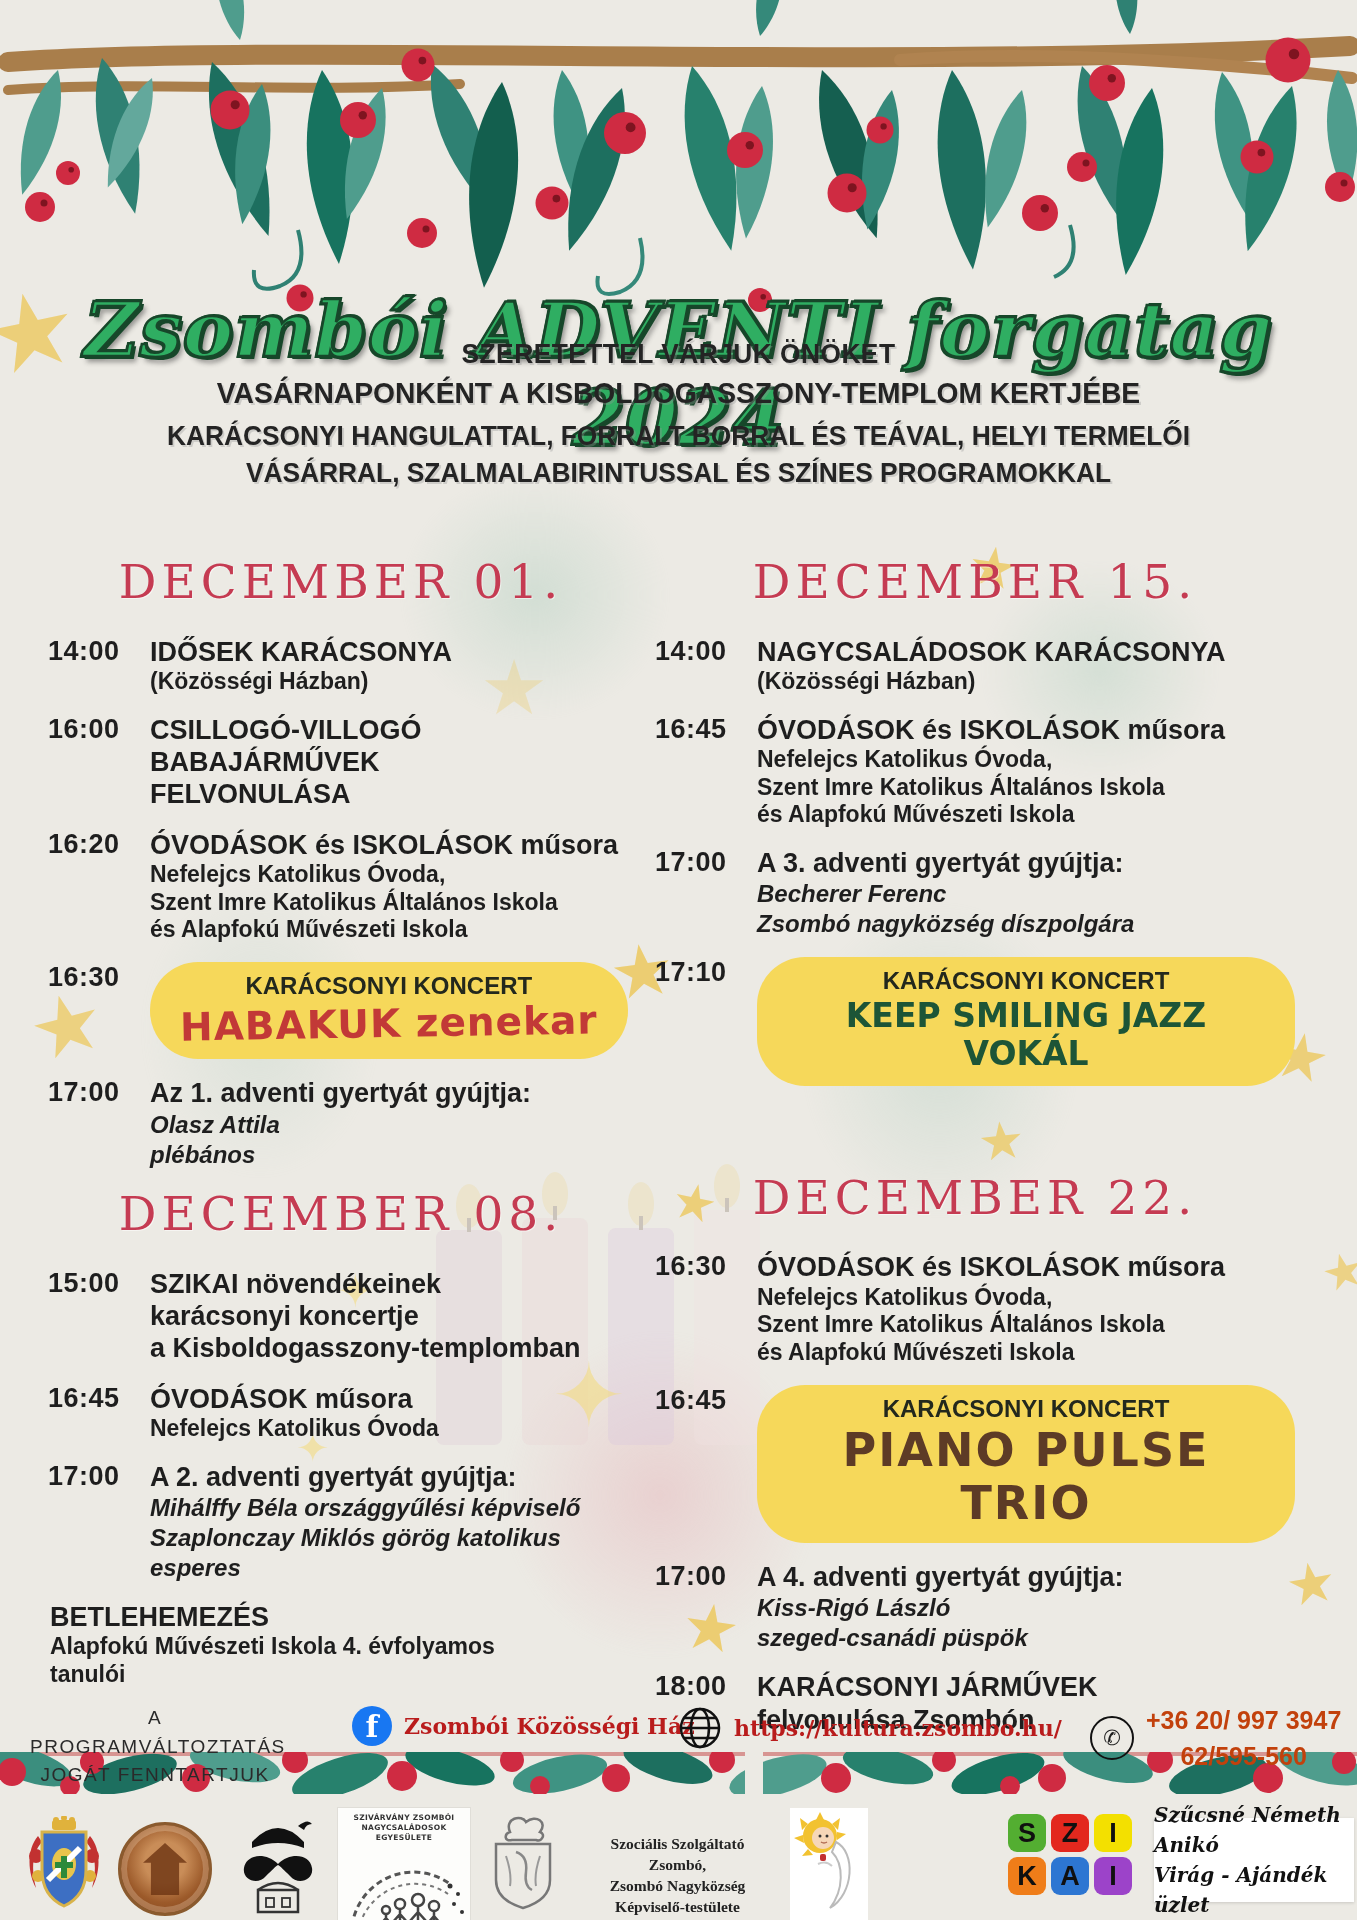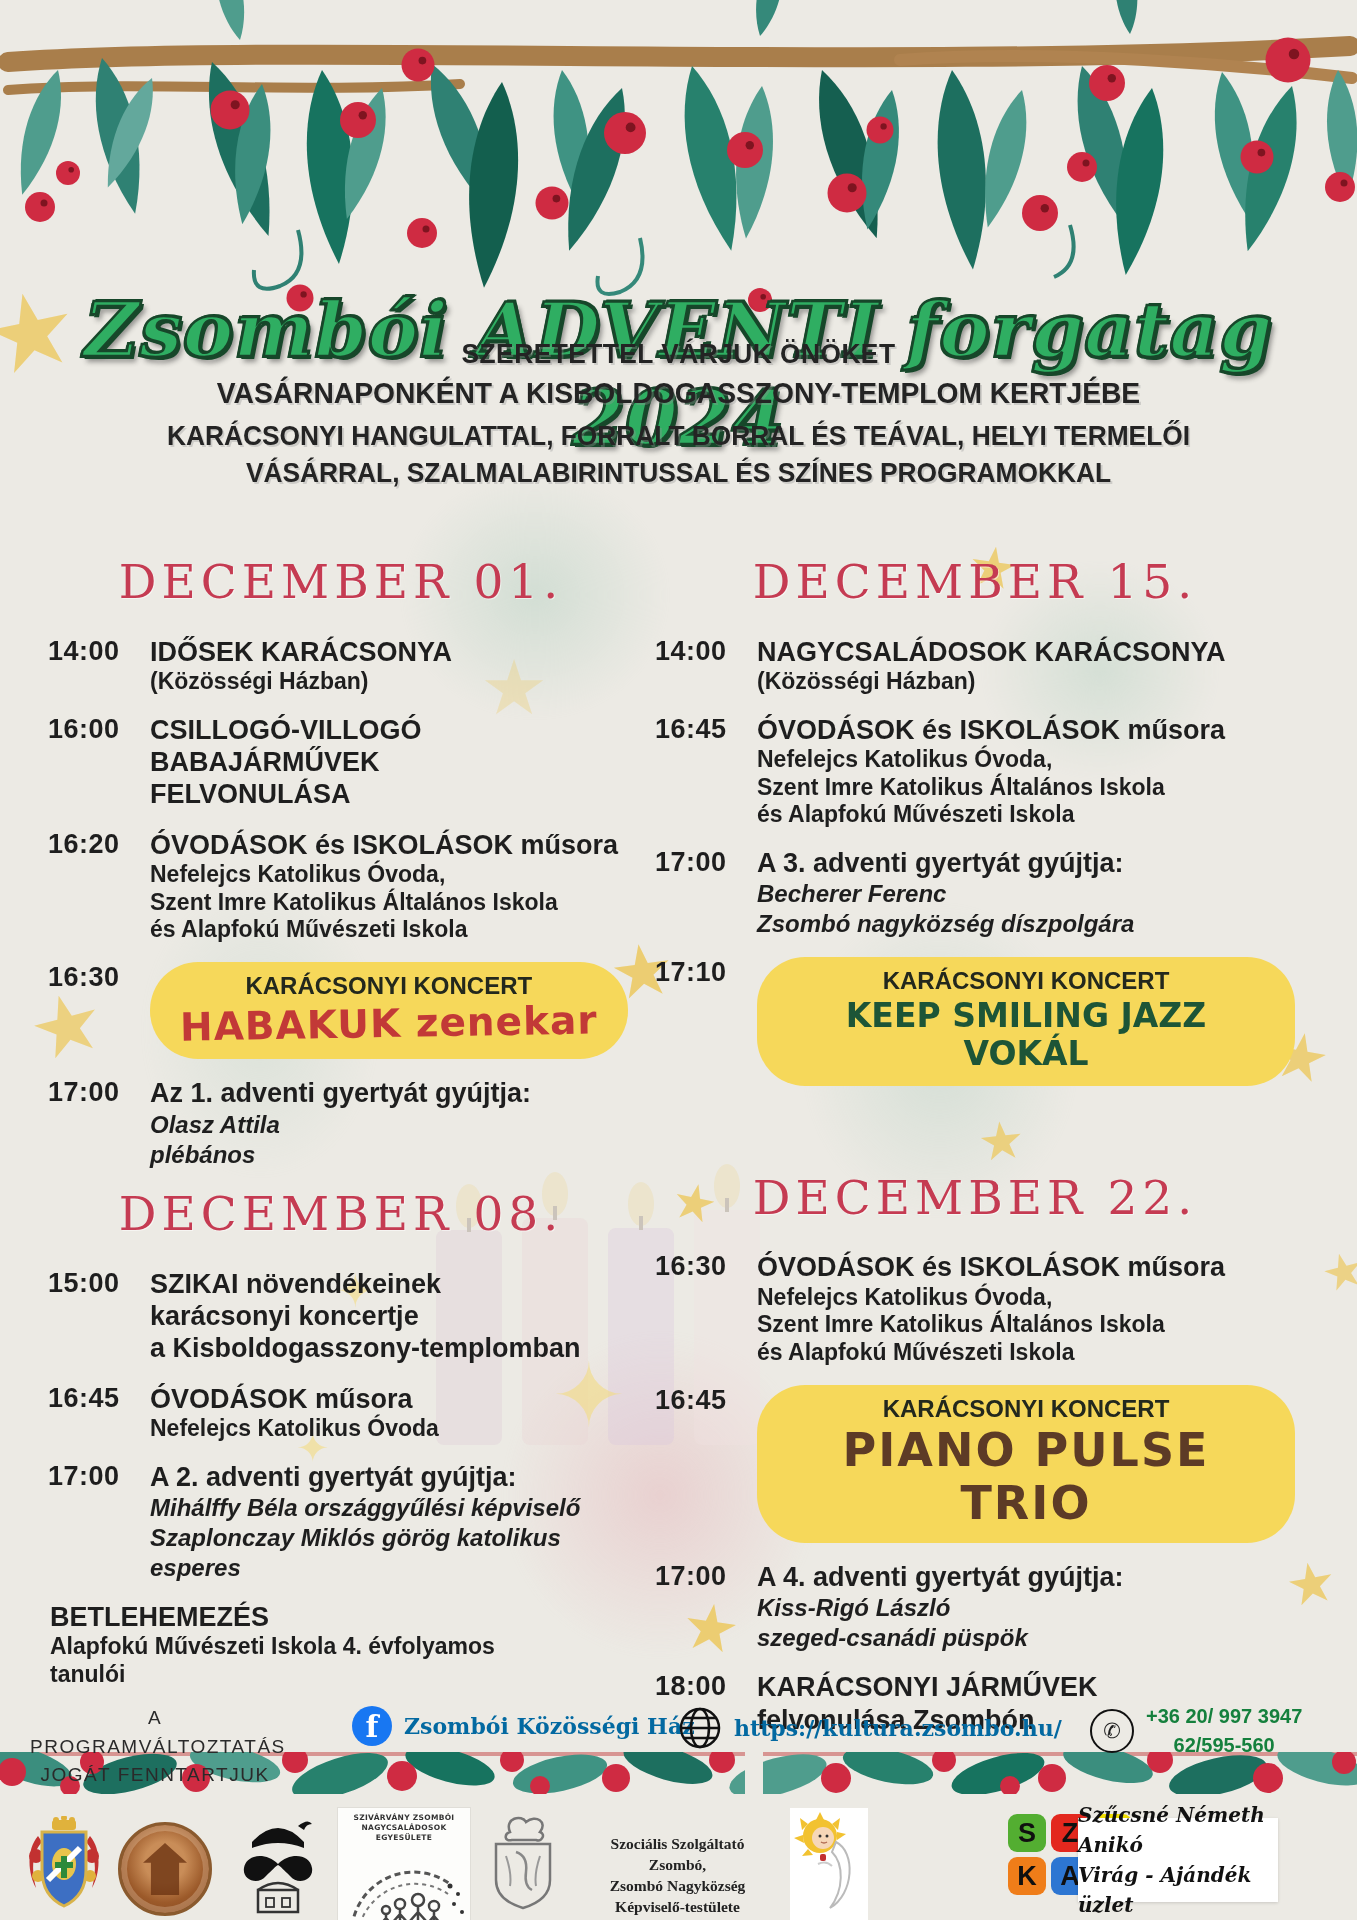--- a/index.html
+++ b/index.html
@@ -45,26 +45,26 @@
   .artist.piano{font-size:46px;font-weight:800;letter-spacing:2px;}
   
   .footer{position:absolute;left:0;top:1698px;width:1357px;height:56px;z-index:3;}
   .disclaimer{position:absolute;left:30px;top:6px;width:250px;text-align:center;
               font-size:19px;letter-spacing:1.5px;line-height:1.5;color:#2a2a2a;}
   .fgroup{position:absolute;display:flex;align-items:center;gap:12px;}
   .fb{left:352px;top:8px;}
   .fb-circle{width:40px;height:40px;border-radius:50%;background:#1877F2;color:#fff;
              display:flex;align-items:center;justify-content:center;
              font-family:"DejaVu Serif",serif;font-weight:700;font-size:30px;}
-  .fser{font-family:"DejaVu Serif",serif;font-weight:700;font-size:22px;color:#0369a1;}
+  .fser{font-family:"DejaVu Serif",serif;font-weight:700;font-size:22px;color:#b91c1c;}
   .web{left:678px;top:8px;}
   .phone{left:1090px;top:4px;}
   .ph-circle{width:40px;height:40px;border-radius:50%;border:2.5px solid #111;
              display:flex;align-items:center;justify-content:center;font-size:21px;}
-  .ph-nums{font-size:20px;font-weight:700;text-align:center;line-height:1.45;color:#15803d;}
+  .ph-nums{font-size:25px;font-weight:700;text-align:center;line-height:1.45;color:#c2410c;}
   
   .logos{position:absolute;left:0;top:1800px;width:1251px;height:120px;z-index:3;}
   .logo{position:absolute;}
   .round-logo{width:88px;height:88px;border-radius:50%;
               background:radial-gradient(circle at 50% 42%,#c98d58 0 30%,#9c5a2a 60%,#7a3f18 100%);
               border:3px solid #8a5a2e;box-shadow:inset 0 0 0 6px rgba(255,235,210,.25);}
   .round-inner{position:absolute;left:22px;top:18px;width:44px;height:52px;
                background:#6d3413;clip-path:polygon(50% 0,100% 38%,82% 38%,82% 100%,18% 100%,18% 38%,0 38%);opacity:.8;}
   .sziv-card{width:132px;height:128px;background:#fdfdfb;box-shadow:0 0 0 1px rgba(0,0,0,.05);}
   .sziv-cap{font-size:7.5px;font-weight:700;color:#333;text-align:center;
@@ -535,19 +535,19 @@
 
     <div class="logo szikai" style="left:1008px;top:14px;">
       <div class="tile" style="background:#53AE31;">S</div>
       <div class="tile" style="background:#E3281E;">Z</div>
       <div class="tile" style="background:#F3E000;">I</div>
       <div class="tile" style="background:#EF7D19;">K</div>
       <div class="tile" style="background:#2D76D2;">A</div>
       <div class="tile" style="background:#9C43C9;">I</div>
     </div>
 
-    <div class="logo shop-card" style="left:1078px;top:18px;">
+    <div class="logo shop-card" style="left:1154px;top:18px;">
       <div>Szűcsné Németh Anikó</div>
       <div>Virág - Ajándék üzlet</div>
     </div>
   </div>
 
 </div>
 
 </body></html>

